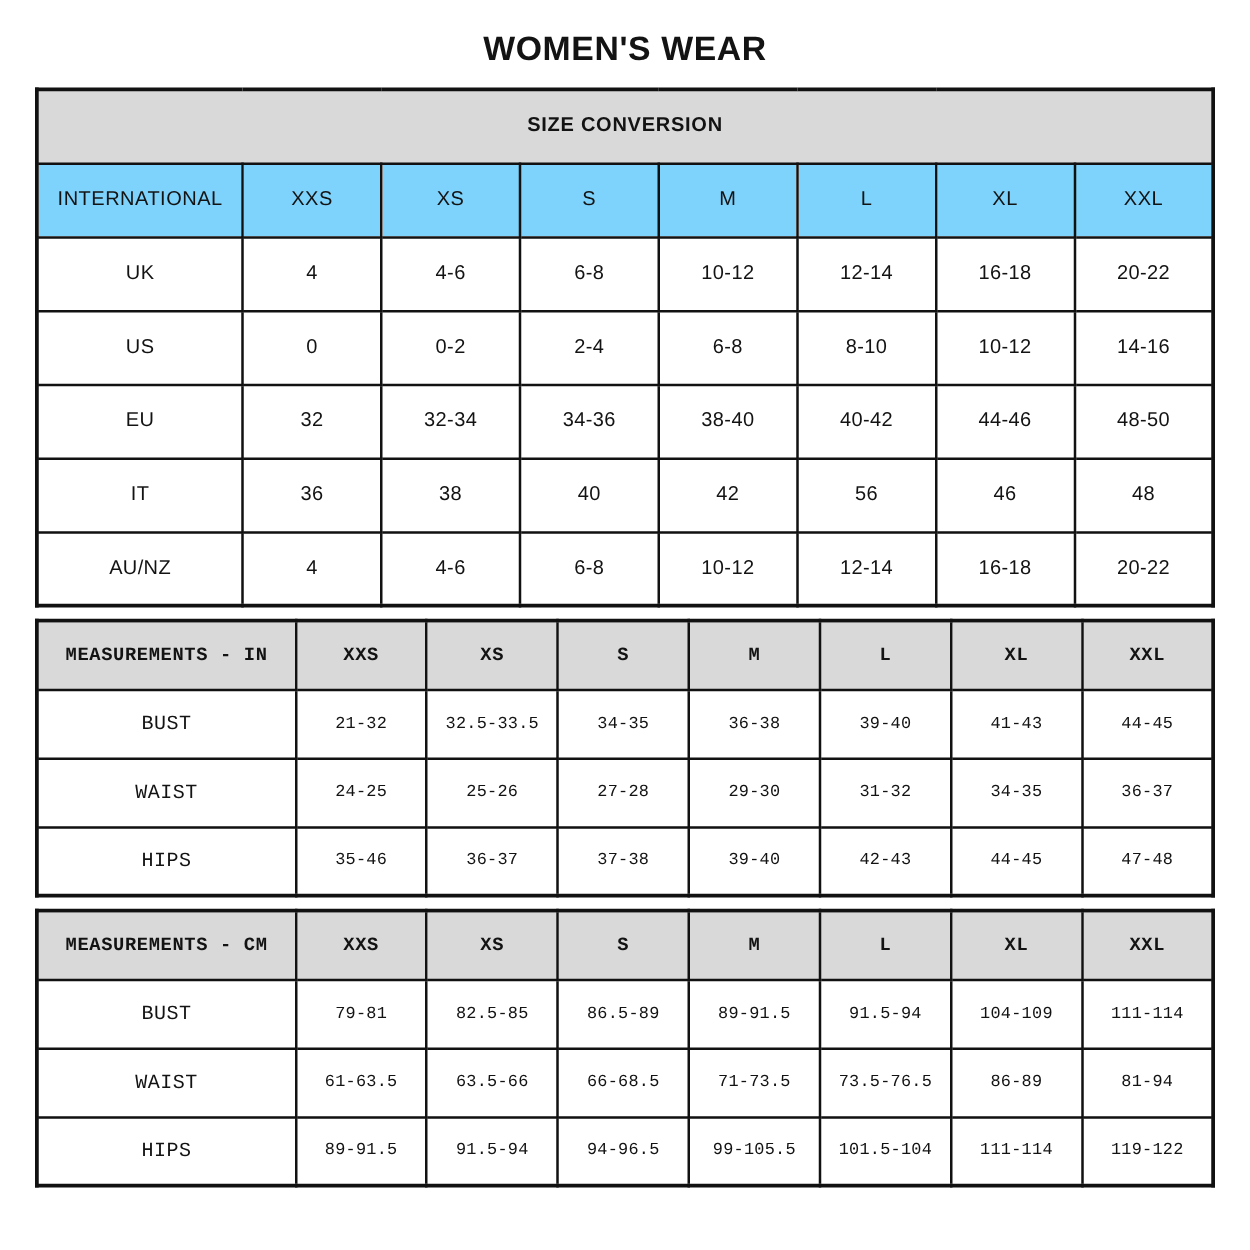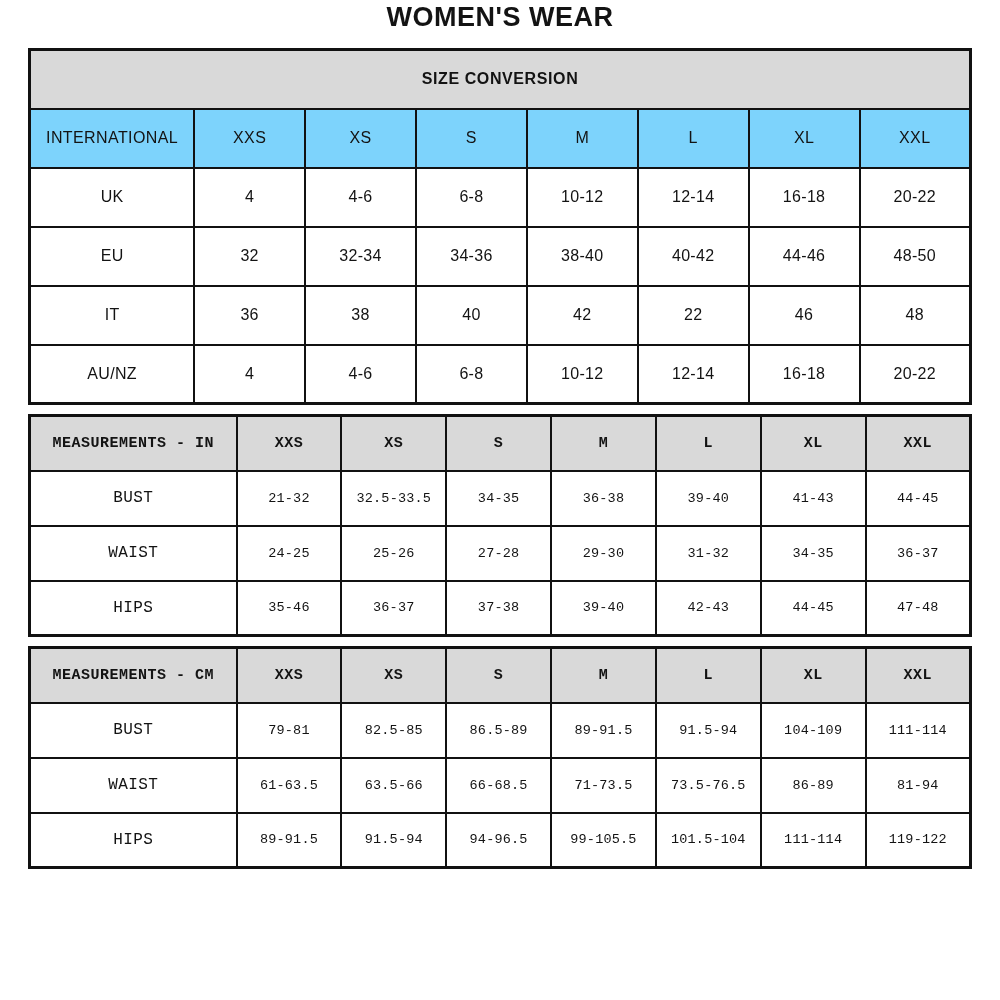--- a/index.html
+++ b/index.html
@@ -7,21 +7,21 @@
   body {
     width: 1000px;
     height: 1000px;
     font-family: "Liberation Sans", sans-serif;
     color: #131313;
     overflow: hidden;
   }
   .page {
     width: 1000px;
     height: 1000px;
-    padding: 2px 28px 0 28px;
+    padding: 24px 28px 0 28px;
     border-radius: 11px;
   }
   .page-title {
     text-align: center;
     font-size: 27px;
     font-weight: 700;
     letter-spacing: 0.5px;
     margin-bottom: 15px;
     color: #131313;
   }
@@ -110,36 +110,46 @@
           <td class="row-label">UK</td>
           <td class="cell">4</td>
           <td class="cell">4-6</td>
           <td class="cell">6-8</td>
           <td class="cell">10-12</td>
           <td class="cell">12-14</td>
           <td class="cell">16-18</td>
           <td class="cell">20-22</td>
         </tr>
         <tr>
+          <td class="row-label">US</td>
+          <td class="cell">0</td>
+          <td class="cell">0-2</td>
+          <td class="cell">2-4</td>
+          <td class="cell">6-8</td>
+          <td class="cell">8-10</td>
+          <td class="cell">10-12</td>
+          <td class="cell">14-16</td>
+        </tr>
+        <tr>
           <td class="row-label">EU</td>
           <td class="cell">32</td>
           <td class="cell">32-34</td>
           <td class="cell">34-36</td>
           <td class="cell">38-40</td>
           <td class="cell">40-42</td>
           <td class="cell">44-46</td>
           <td class="cell">48-50</td>
         </tr>
         <tr>
           <td class="row-label">IT</td>
           <td class="cell">36</td>
           <td class="cell">38</td>
           <td class="cell">40</td>
           <td class="cell">42</td>
-          <td class="cell">22</td>
+          <td class="cell">56</td>
           <td class="cell">46</td>
           <td class="cell">48</td>
         </tr>
         <tr>
           <td class="row-label">AU/NZ</td>
           <td class="cell">4</td>
           <td class="cell">4-6</td>
           <td class="cell">6-8</td>
           <td class="cell">10-12</td>
           <td class="cell">12-14</td>

